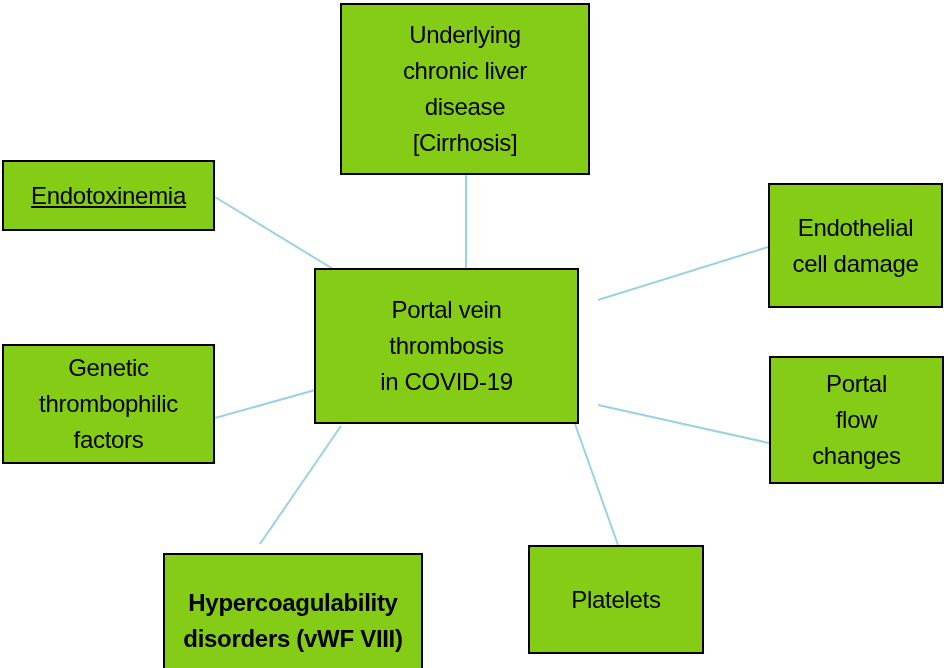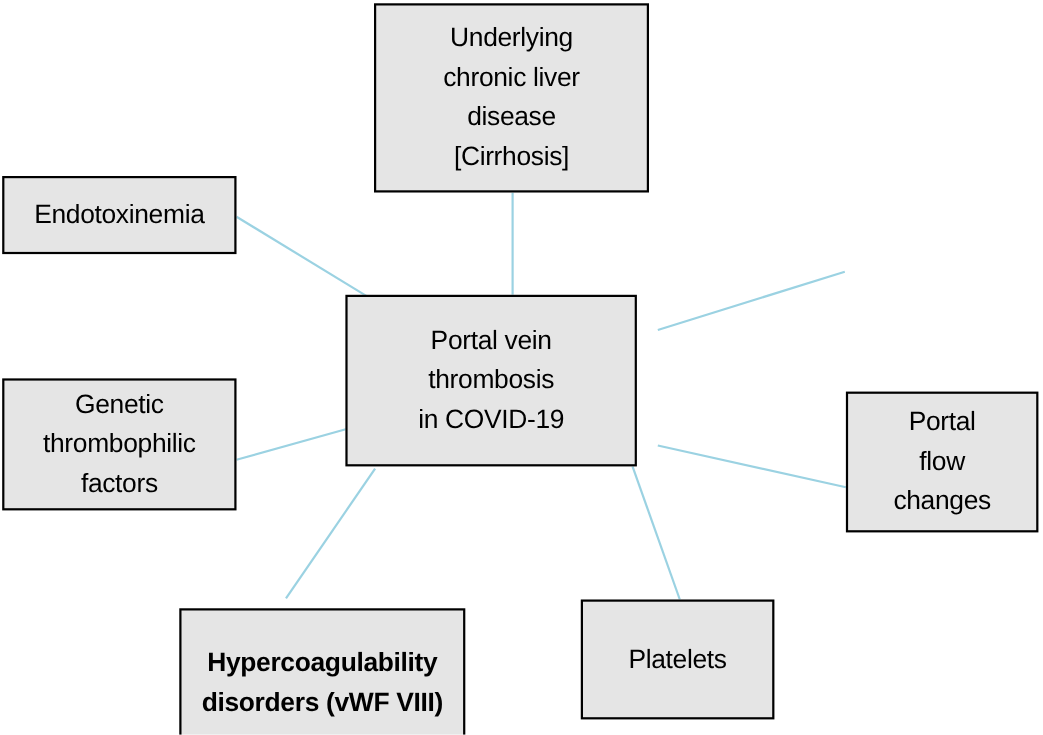--- a/index.html
+++ b/index.html
@@ -19,34 +19,34 @@
     position: absolute;
     left: 0;
     top: 0;
     width: 948px;
     height: 668px;
   }
   .node-box {
     position: absolute;
     box-sizing: border-box;
     border: 2.5px solid #000000;
-    background: #e5e5e5;
+    background: #84cc16;
     display: flex;
     align-items: center;
     justify-content: center;
     text-align: center;
     color: #000000;
     font-size: 24px;
     line-height: 1.5;
     white-space: pre-line;
     letter-spacing: -0.3px;
   }
   
   .pos-underlying   { left: 340px; top: 3px;   width: 250px; height: 172px; }
-  .pos-endotoxin    { left: 2px;   top: 160px; width: 213px; height: 71px;  }
+  .pos-endotoxin    { left: 2px;   top: 160px; width: 213px; height: 71px; text-decoration: underline;  }
   .pos-center       { left: 314px; top: 268px; width: 265px; height: 156px; }
   .pos-endothelial  { left: 768px; top: 183px; width: 175px; height: 125px; }
   .pos-genetic      { left: 2px;   top: 344px; width: 213px; height: 120px; }
   .pos-portalflow   { left: 769px; top: 356px; width: 175px; height: 128px; }
   .pos-hypercoag    { left: 163px; top: 553px; width: 260px; height: 136px; font-weight: bold; }
   .pos-platelets    { left: 528px; top: 545px; width: 176px; height: 109px; }
 </style>
 </head>
 <body>
 
@@ -66,20 +66,22 @@
 chronic liver
 disease
 [Cirrhosis]</div>
 
   <div class="node-box pos-endotoxin">Endotoxinemia</div>
 
   <div class="node-box pos-center">Portal vein
 thrombosis
 in COVID-19</div>
 
+  <div class="node-box pos-endothelial">Endothelial
+cell damage</div>
 
   <div class="node-box pos-genetic">Genetic
 thrombophilic
 factors</div>
 
   <div class="node-box pos-portalflow">Portal
 flow
 changes</div>
 
   <div class="node-box pos-hypercoag">Hypercoagulability

